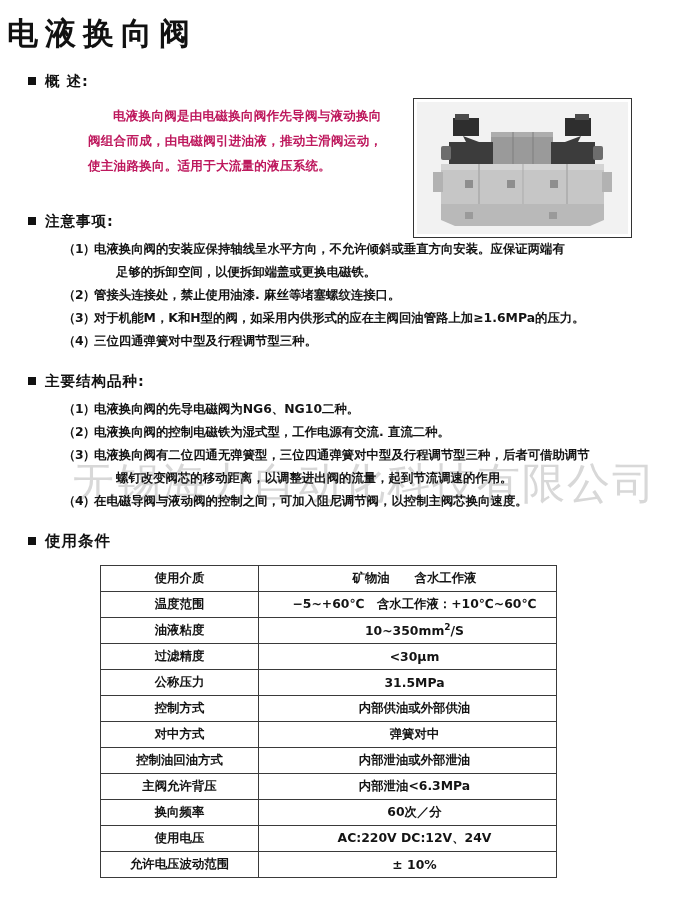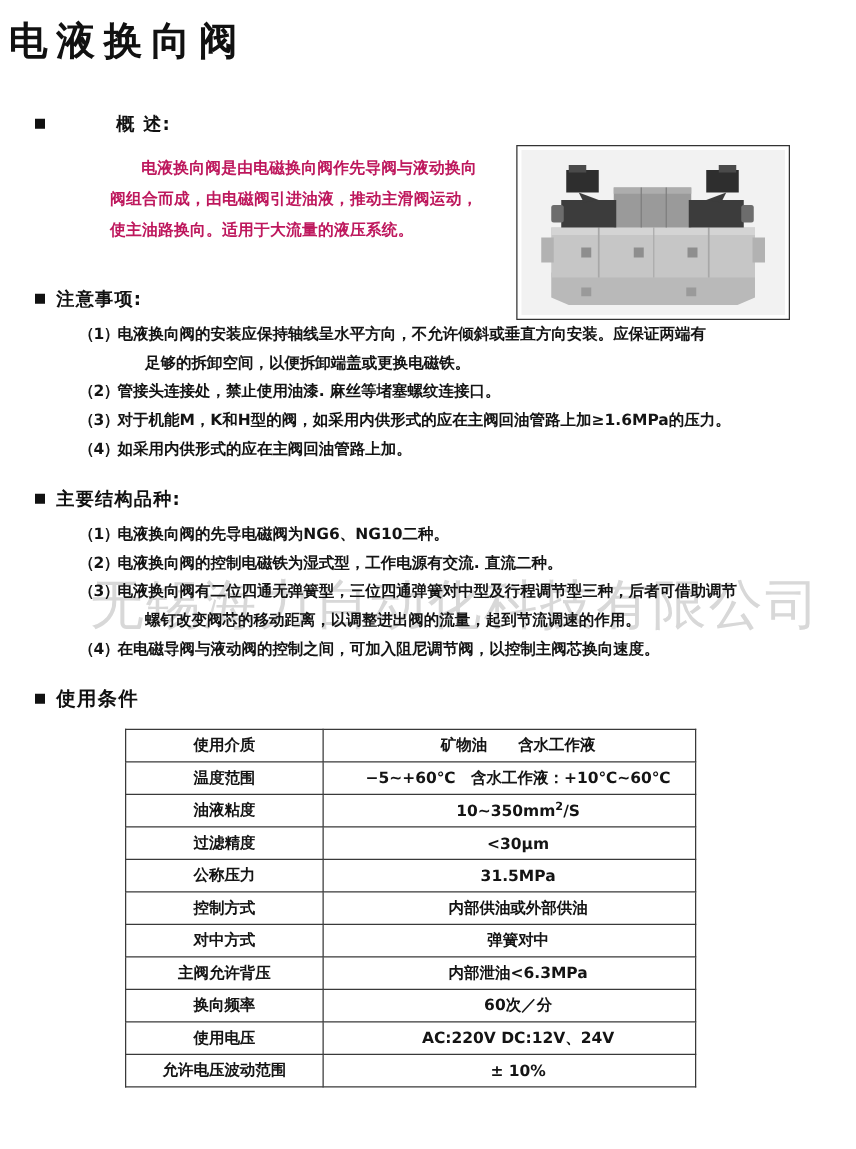--- a/index.html
+++ b/index.html
@@ -159,21 +159,21 @@
 </style>
 </head>
 <body>
 
 <div class="watermark">无锡海力自动化科技有限公司</div>
 
 <div class="page">
 
   <div class="doc-title">电液换向阀</div>
 
-  <div class="section-head" style="margin-top:38px;gap:48px;">
+  <div class="section-head" style="margin-top:20px;">
     <span class="bullet-sq"></span>
     <span class="htxt">概 述:</span>
   </div>
 
   <div class="overview-wrap">
     <div class="overview-para">电液换向阀是由电磁换向阀作先导阀与液动换向阀组合而成，由电磁阀引进油液，推动主滑阀运动，使主油路换向。适用于大流量的液压系统。</div>
 
     <div class="product-figure">
       <svg width="211" height="132" viewBox="0 0 211 132">
         <rect x="0" y="0" width="211" height="132" fill="#f2f2f2"></rect>
@@ -234,21 +234,21 @@
     <div class="num-item">
       <span class="num-label">（2）</span>
       <span class="num-text">管接头连接处，禁止使用油漆. 麻丝等堵塞螺纹连接口。</span>
     </div>
     <div class="num-item">
       <span class="num-label">（3）</span>
       <span class="num-text">对于机能M，K和H型的阀，如采用内供形式的应在主阀回油管路上加≥1.6MPa的压力。</span>
     </div>
     <div class="num-item">
       <span class="num-label">（4）</span>
-      <span class="num-text">如采用内供形式的应在主阀回油管路上加。</span>
+      <span class="num-text">三位四通弹簧对中型及行程调节型三种。</span>
     </div>
   </div>
 
   <div class="section-head" style="margin-top:20px;">
     <span class="bullet-sq"></span>
     <span class="htxt">主要结构品种:</span>
   </div>
 
   <div class="num-list">
     <div class="num-item">
@@ -304,20 +304,24 @@
         </tr>
         <tr>
           <td class="k">控制方式</td>
           <td class="v">内部供油或外部供油</td>
         </tr>
         <tr>
           <td class="k">对中方式</td>
           <td class="v">弹簧对中</td>
         </tr>
         <tr>
+          <td class="k">控制油回油方式</td>
+          <td class="v">内部泄油或外部泄油</td>
+        </tr>
+        <tr>
           <td class="k">主阀允许背压</td>
           <td class="v">内部泄油&lt;6.3MPa</td>
         </tr>
         <tr>
           <td class="k">换向频率</td>
           <td class="v">60次／分</td>
         </tr>
         <tr>
           <td class="k">使用电压</td>
           <td class="v">AC:220V  DC:12V、24V</td>

